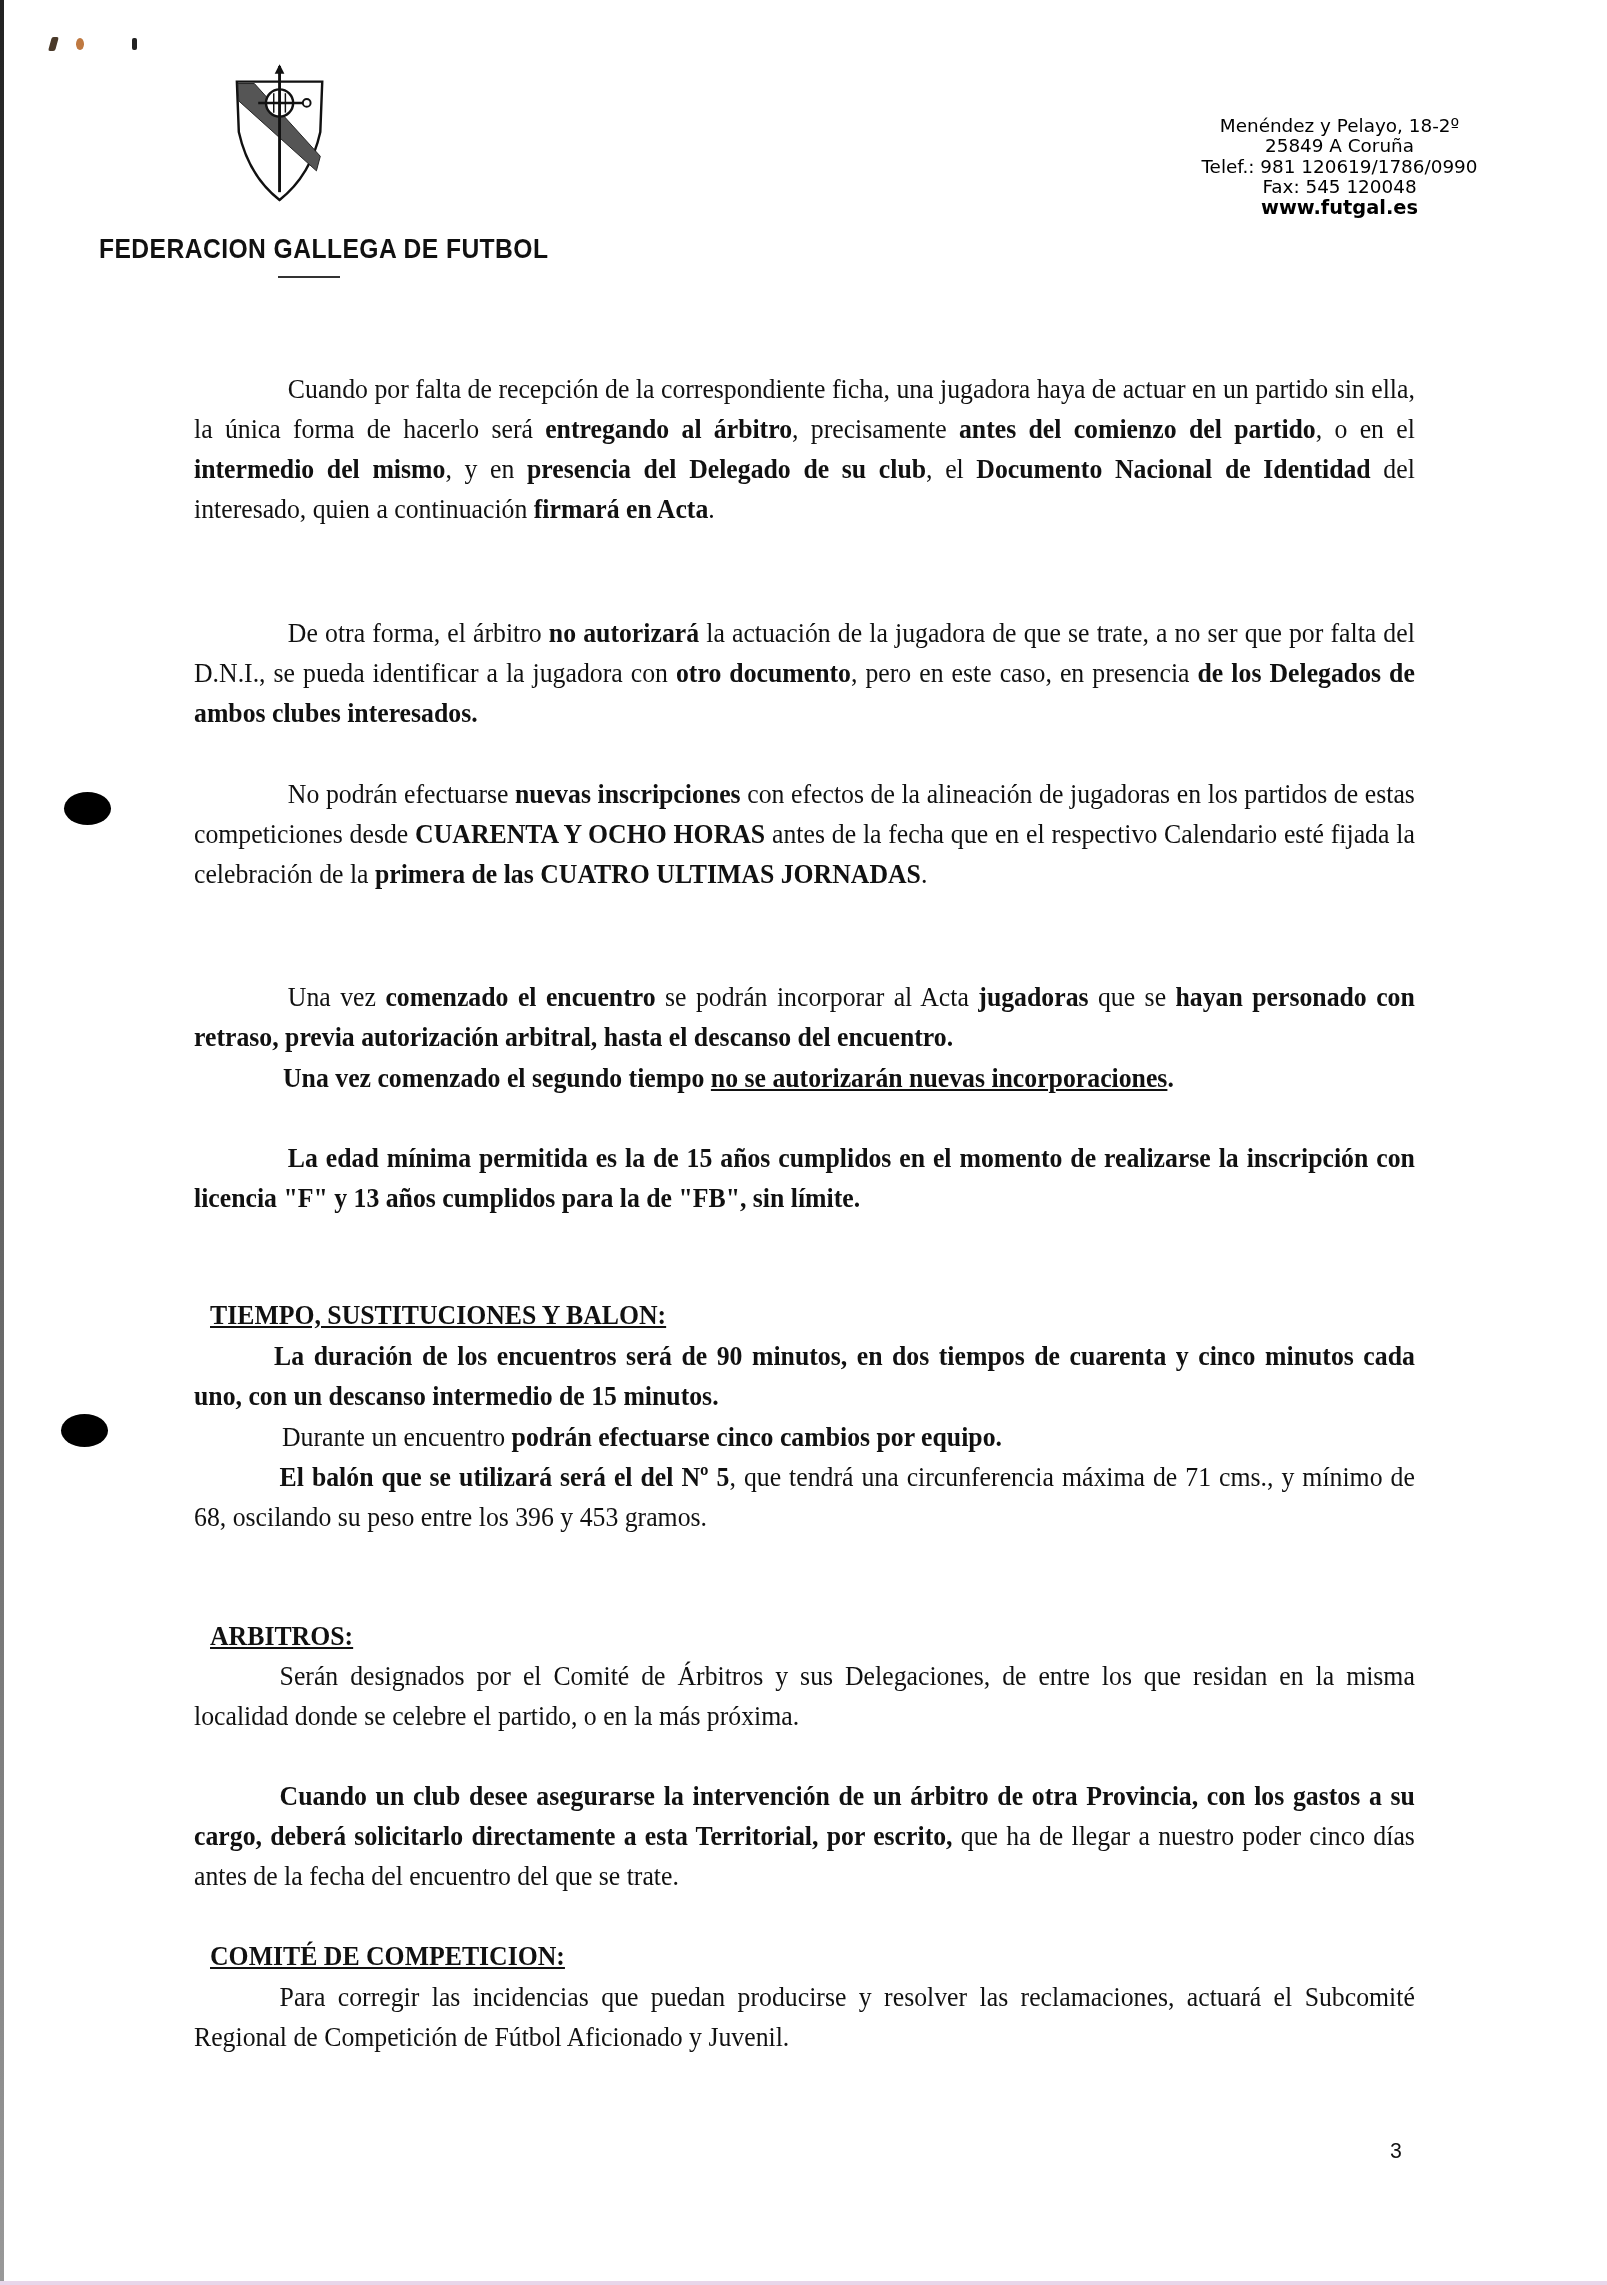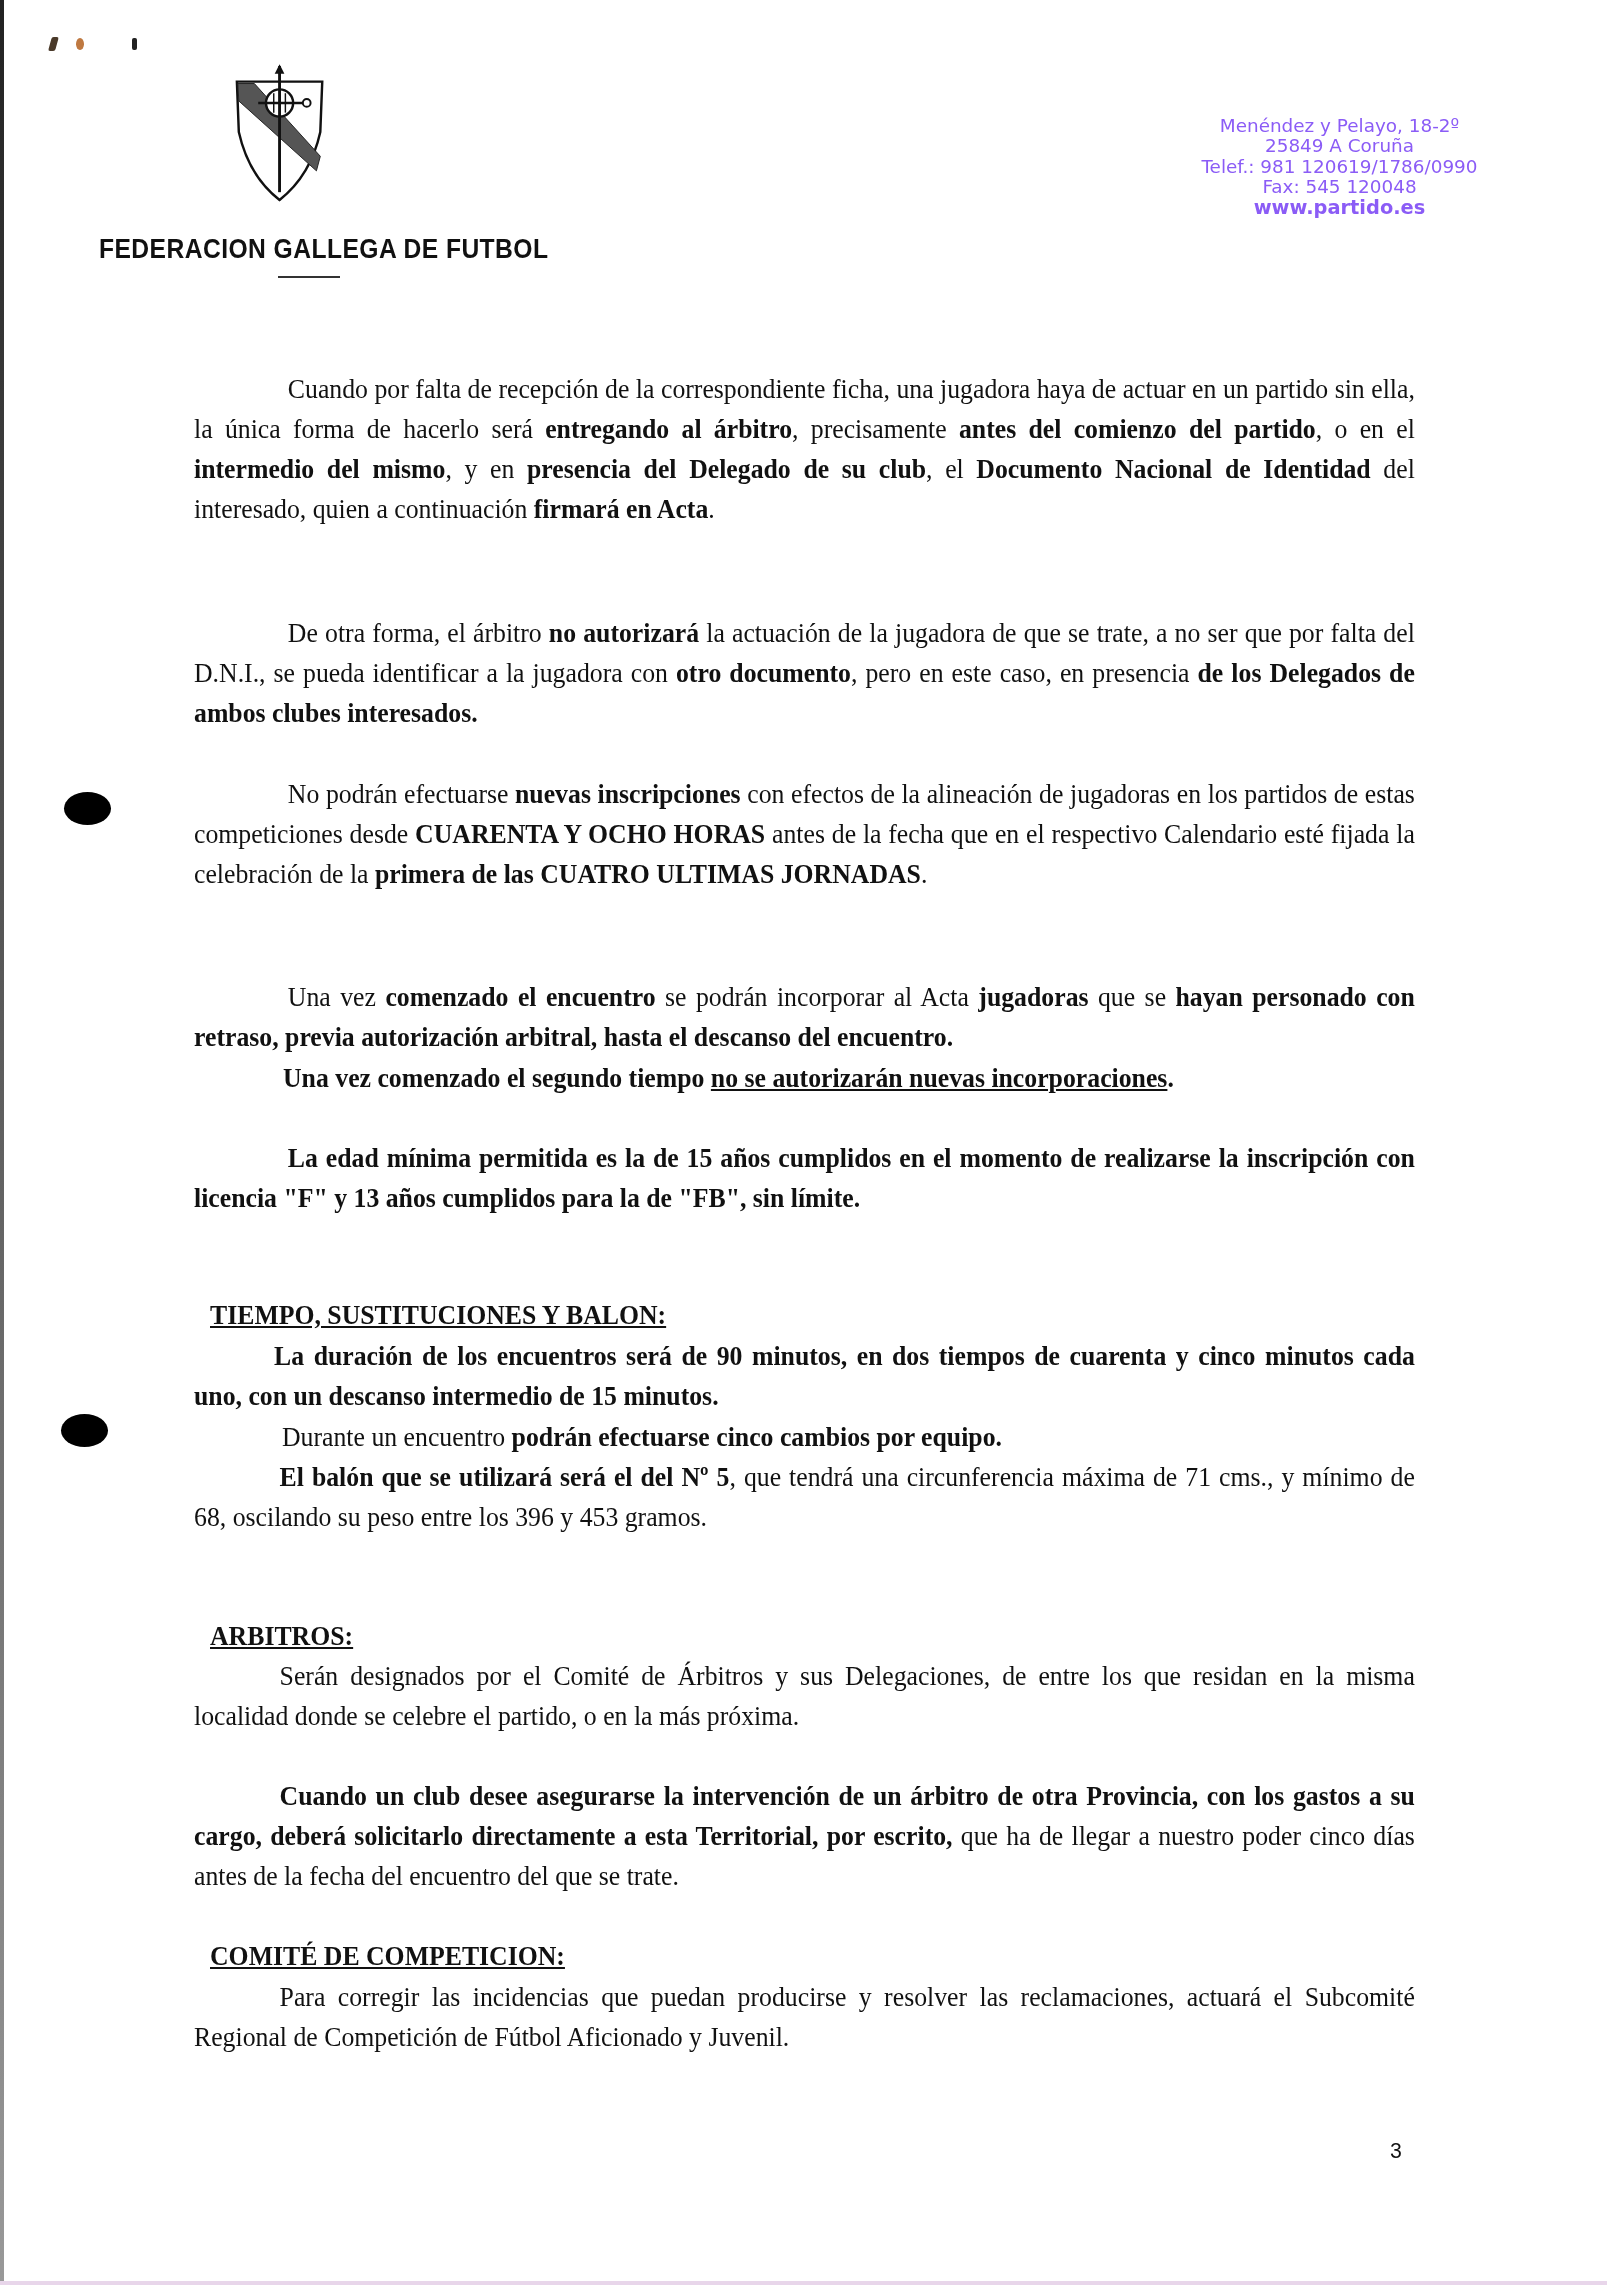--- a/index.html
+++ b/index.html
@@ -27,21 +27,21 @@
     position: absolute; left: 99px; top: 233px;
     font-family: "Liberation Sans", "DejaVu Sans", sans-serif;
     font-weight: bold; font-size: 28px; letter-spacing: 0.5px;
     transform: scaleX(0.88); transform-origin: left center;
   }
   .org-rule { position: absolute; left: 278px; top: 276px; width: 62px; height: 1.9px; background: #333; }
 
   .contact {
     position: absolute; left: 1194px; top: 116px; width: 291px; text-align: center;
     font-family: "DejaVu Sans", "Liberation Sans", sans-serif;
-    font-size: 18.4px; line-height: 20.4px; color: #8b5cf6;
+    font-size: 18.4px; line-height: 20.4px; color: #000000;
   }
   .contact .web { font-weight: bold; font-size: 19.4px; }
   .para { position: absolute; left: 194px; width: 1327px; transform: scaleX(0.92); transform-origin: left top; font-size: 28px; line-height: 40px; text-align: justify; }
   .indent { text-indent: 102px; }
   b { font-weight: bold; }
   .u { text-decoration: underline; }
   .heading { font-weight: bold; text-decoration: underline; }
 
   .hole { position: absolute; width: 47px; height: 33px; background: #000; border-radius: 50%; }
   .page-num { position: absolute; left: 1390px; top: 2139px; font-family: "Liberation Sans", sans-serif; font-size: 21.3px; }
@@ -71,21 +71,21 @@
 </svg>
 
 <div class="org-name">FEDERACION GALLEGA DE FUTBOL</div>
 <div class="org-rule"></div>
 
 <div class="contact">
   <div>Menéndez y Pelayo, 18-2º</div>
   <div>25849 A Coruña</div>
   <div>Telef.: 981 120619/1786/0990</div>
   <div>Fax: 545 120048</div>
-  <div class="web">www.partido.es</div>
+  <div class="web">www.futgal.es</div>
 </div>
 
 <div class="para indent" style="top:369px;"><span>Cuando por falta de recepción de la correspondiente ficha, una jugadora haya de actuar en un partido sin ella, la única forma de hacerlo será </span><b>entregando al árbitro</b><span>, precisamente </span><b>antes del comienzo del partido</b><span>, o en el </span><b>intermedio del mismo</b><span>, y en </span><b>presencia del Delegado de su club</b><span>,  el </span><b>Documento Nacional de Identidad</b><span> del interesado, quien a continuación </span><b>firmará en Acta</b><span>.</span></div>
 
 <div class="para indent" style="top:613px;"><span>De otra forma, el árbitro </span><b>no autorizará</b><span> la actuación de la jugadora de que se trate, a no ser que por falta del  D.N.I., se pueda identificar a la jugadora con </span><b>otro documento</b><span>, pero en este caso, en presencia </span><b>de los Delegados de ambos clubes interesados.</b></div>
 
 <div class="para indent" style="top:774px;"><span>No podrán efectuarse </span><b>nuevas inscripciones</b><span> con efectos de la alineación de jugadoras en los partidos de estas competiciones desde </span><b>CUARENTA Y OCHO HORAS</b><span> antes de la fecha que en el respectivo Calendario esté fijada la celebración de la </span><b>primera de las CUATRO ULTIMAS JORNADAS</b><span>.</span></div>
 
 <div class="para indent" style="top:977px;"><span>Una vez </span><b>comenzado el encuentro</b><span> se podrán incorporar al Acta </span><b>jugadoras</b><span> que se </span><b>hayan personado con retraso, previa autorización arbitral, hasta el descanso del encuentro.</b></div>
 <div class="para" style="top:1058px; left:283px; text-align:left;"><b>Una vez comenzado el segundo tiempo </b><b class="u">no se autorizarán nuevas incorporaciones</b><b>.</b></div>

